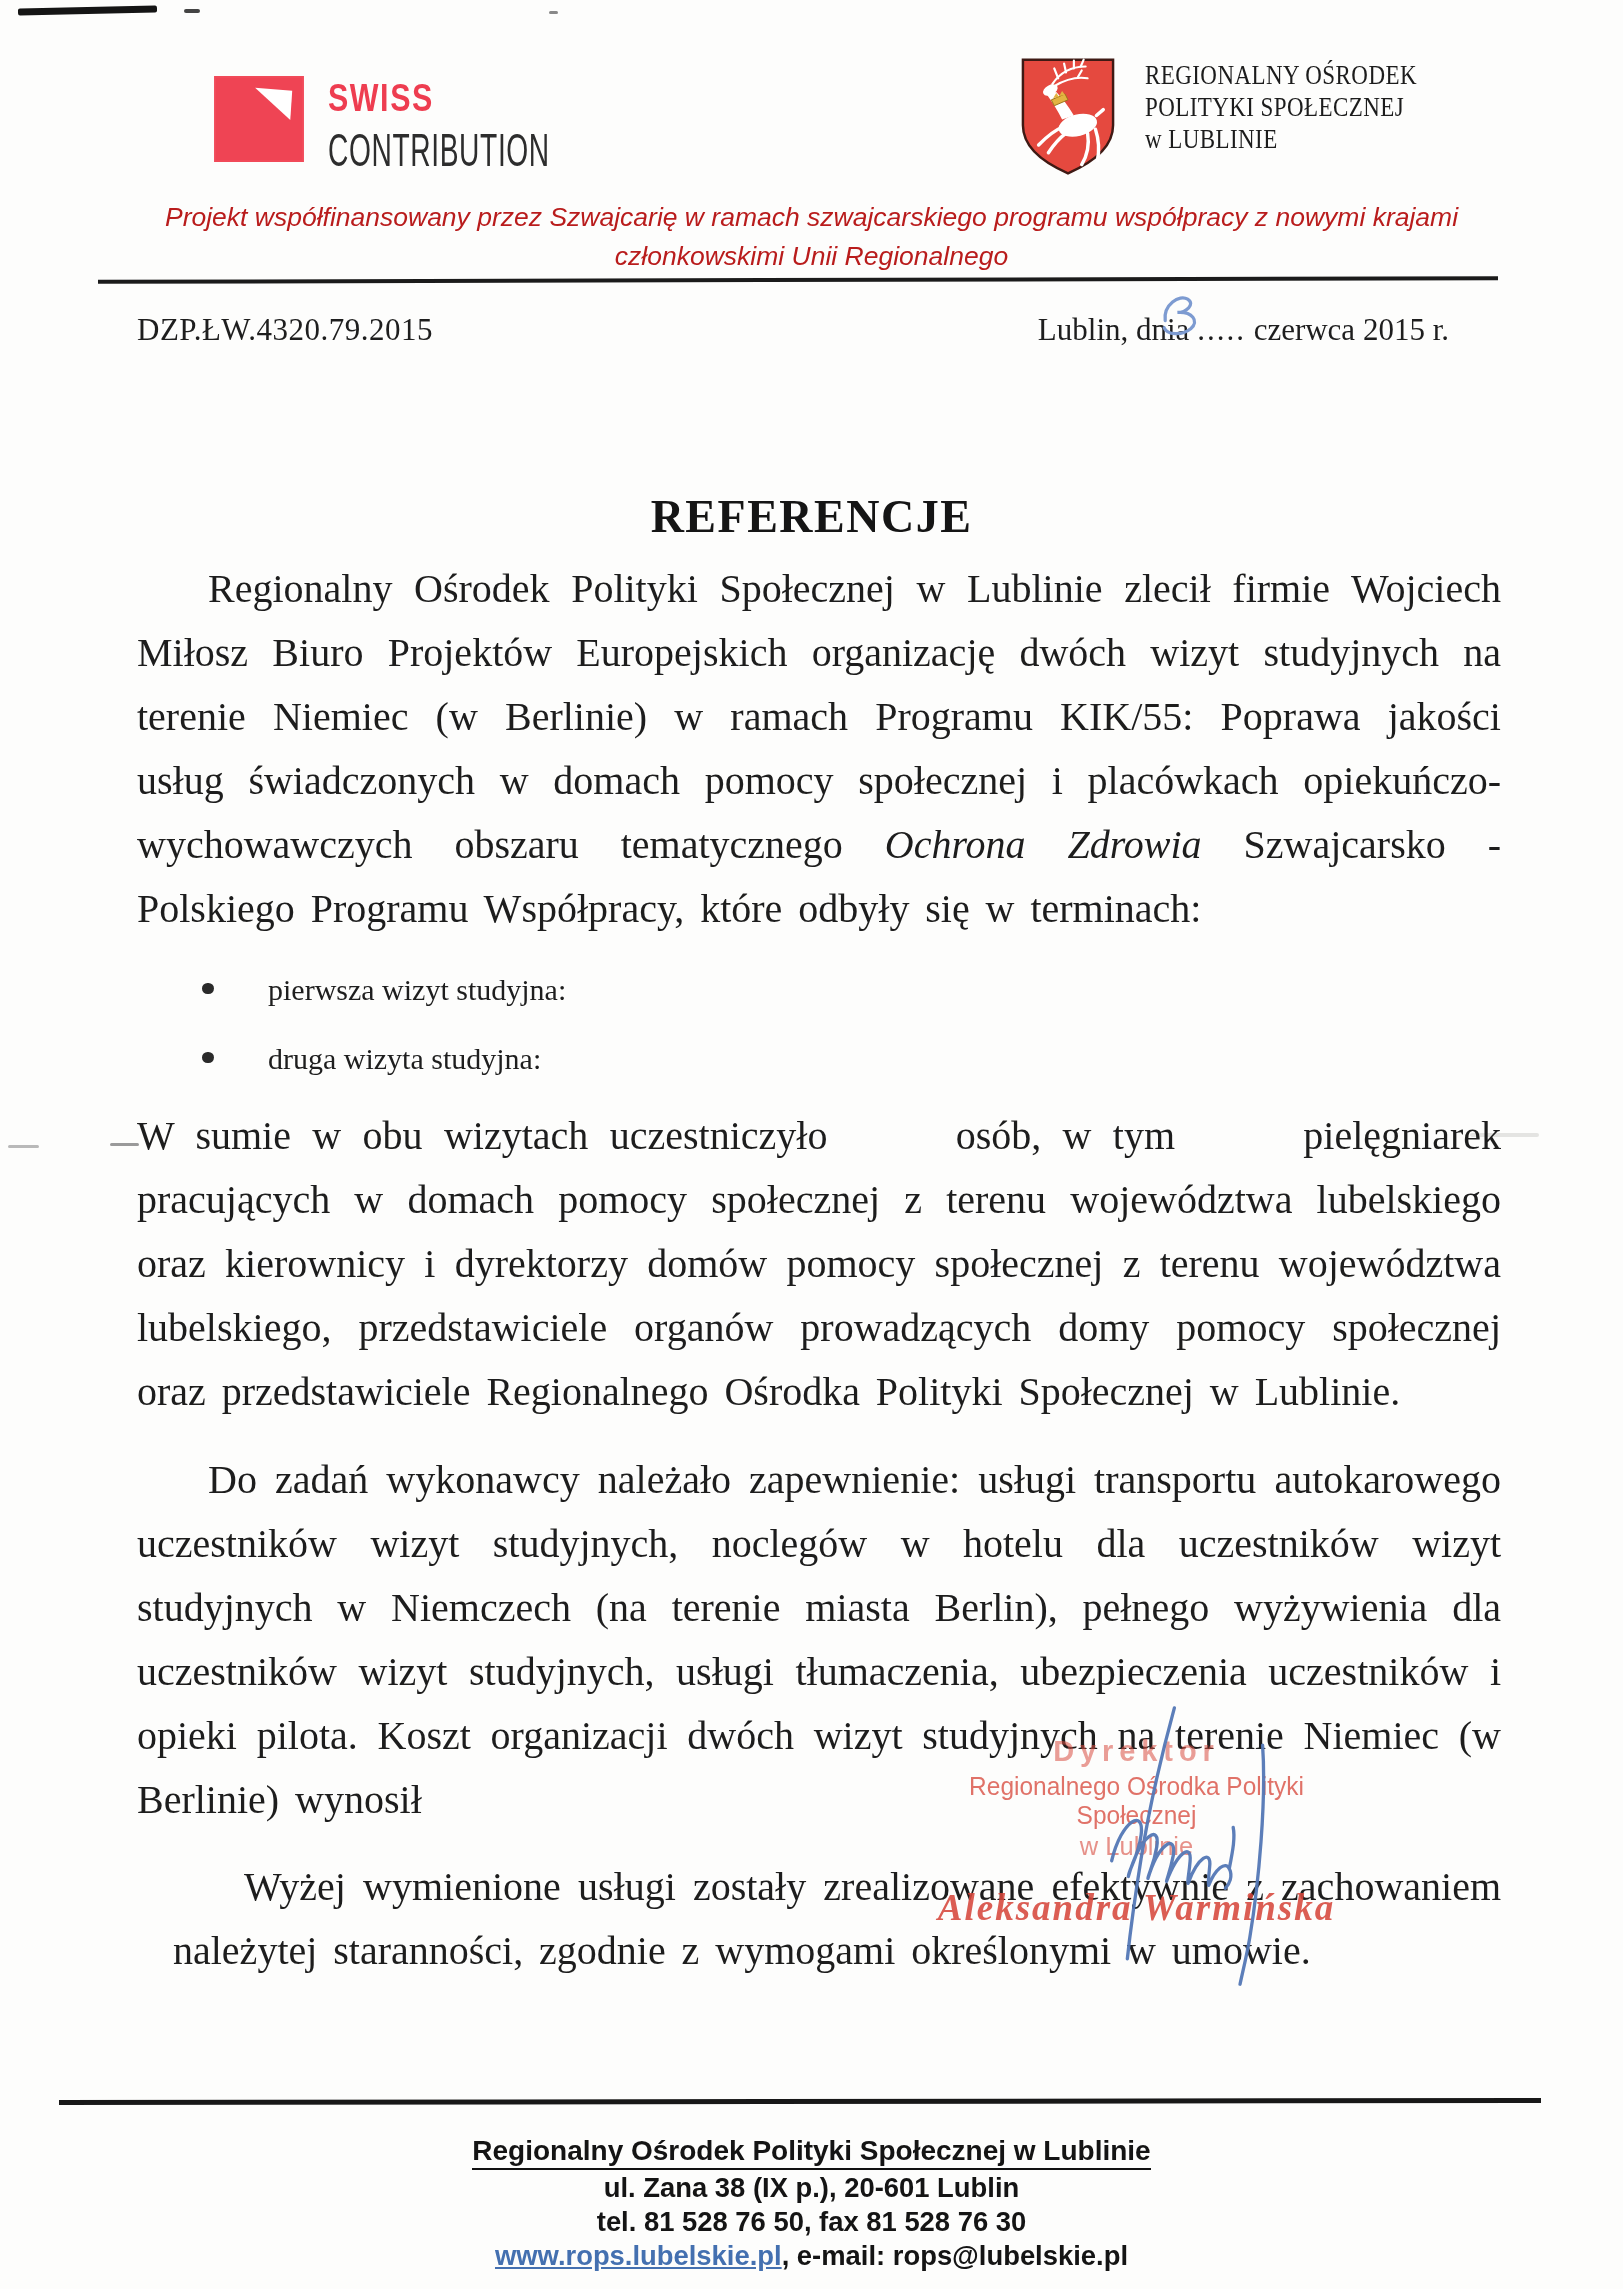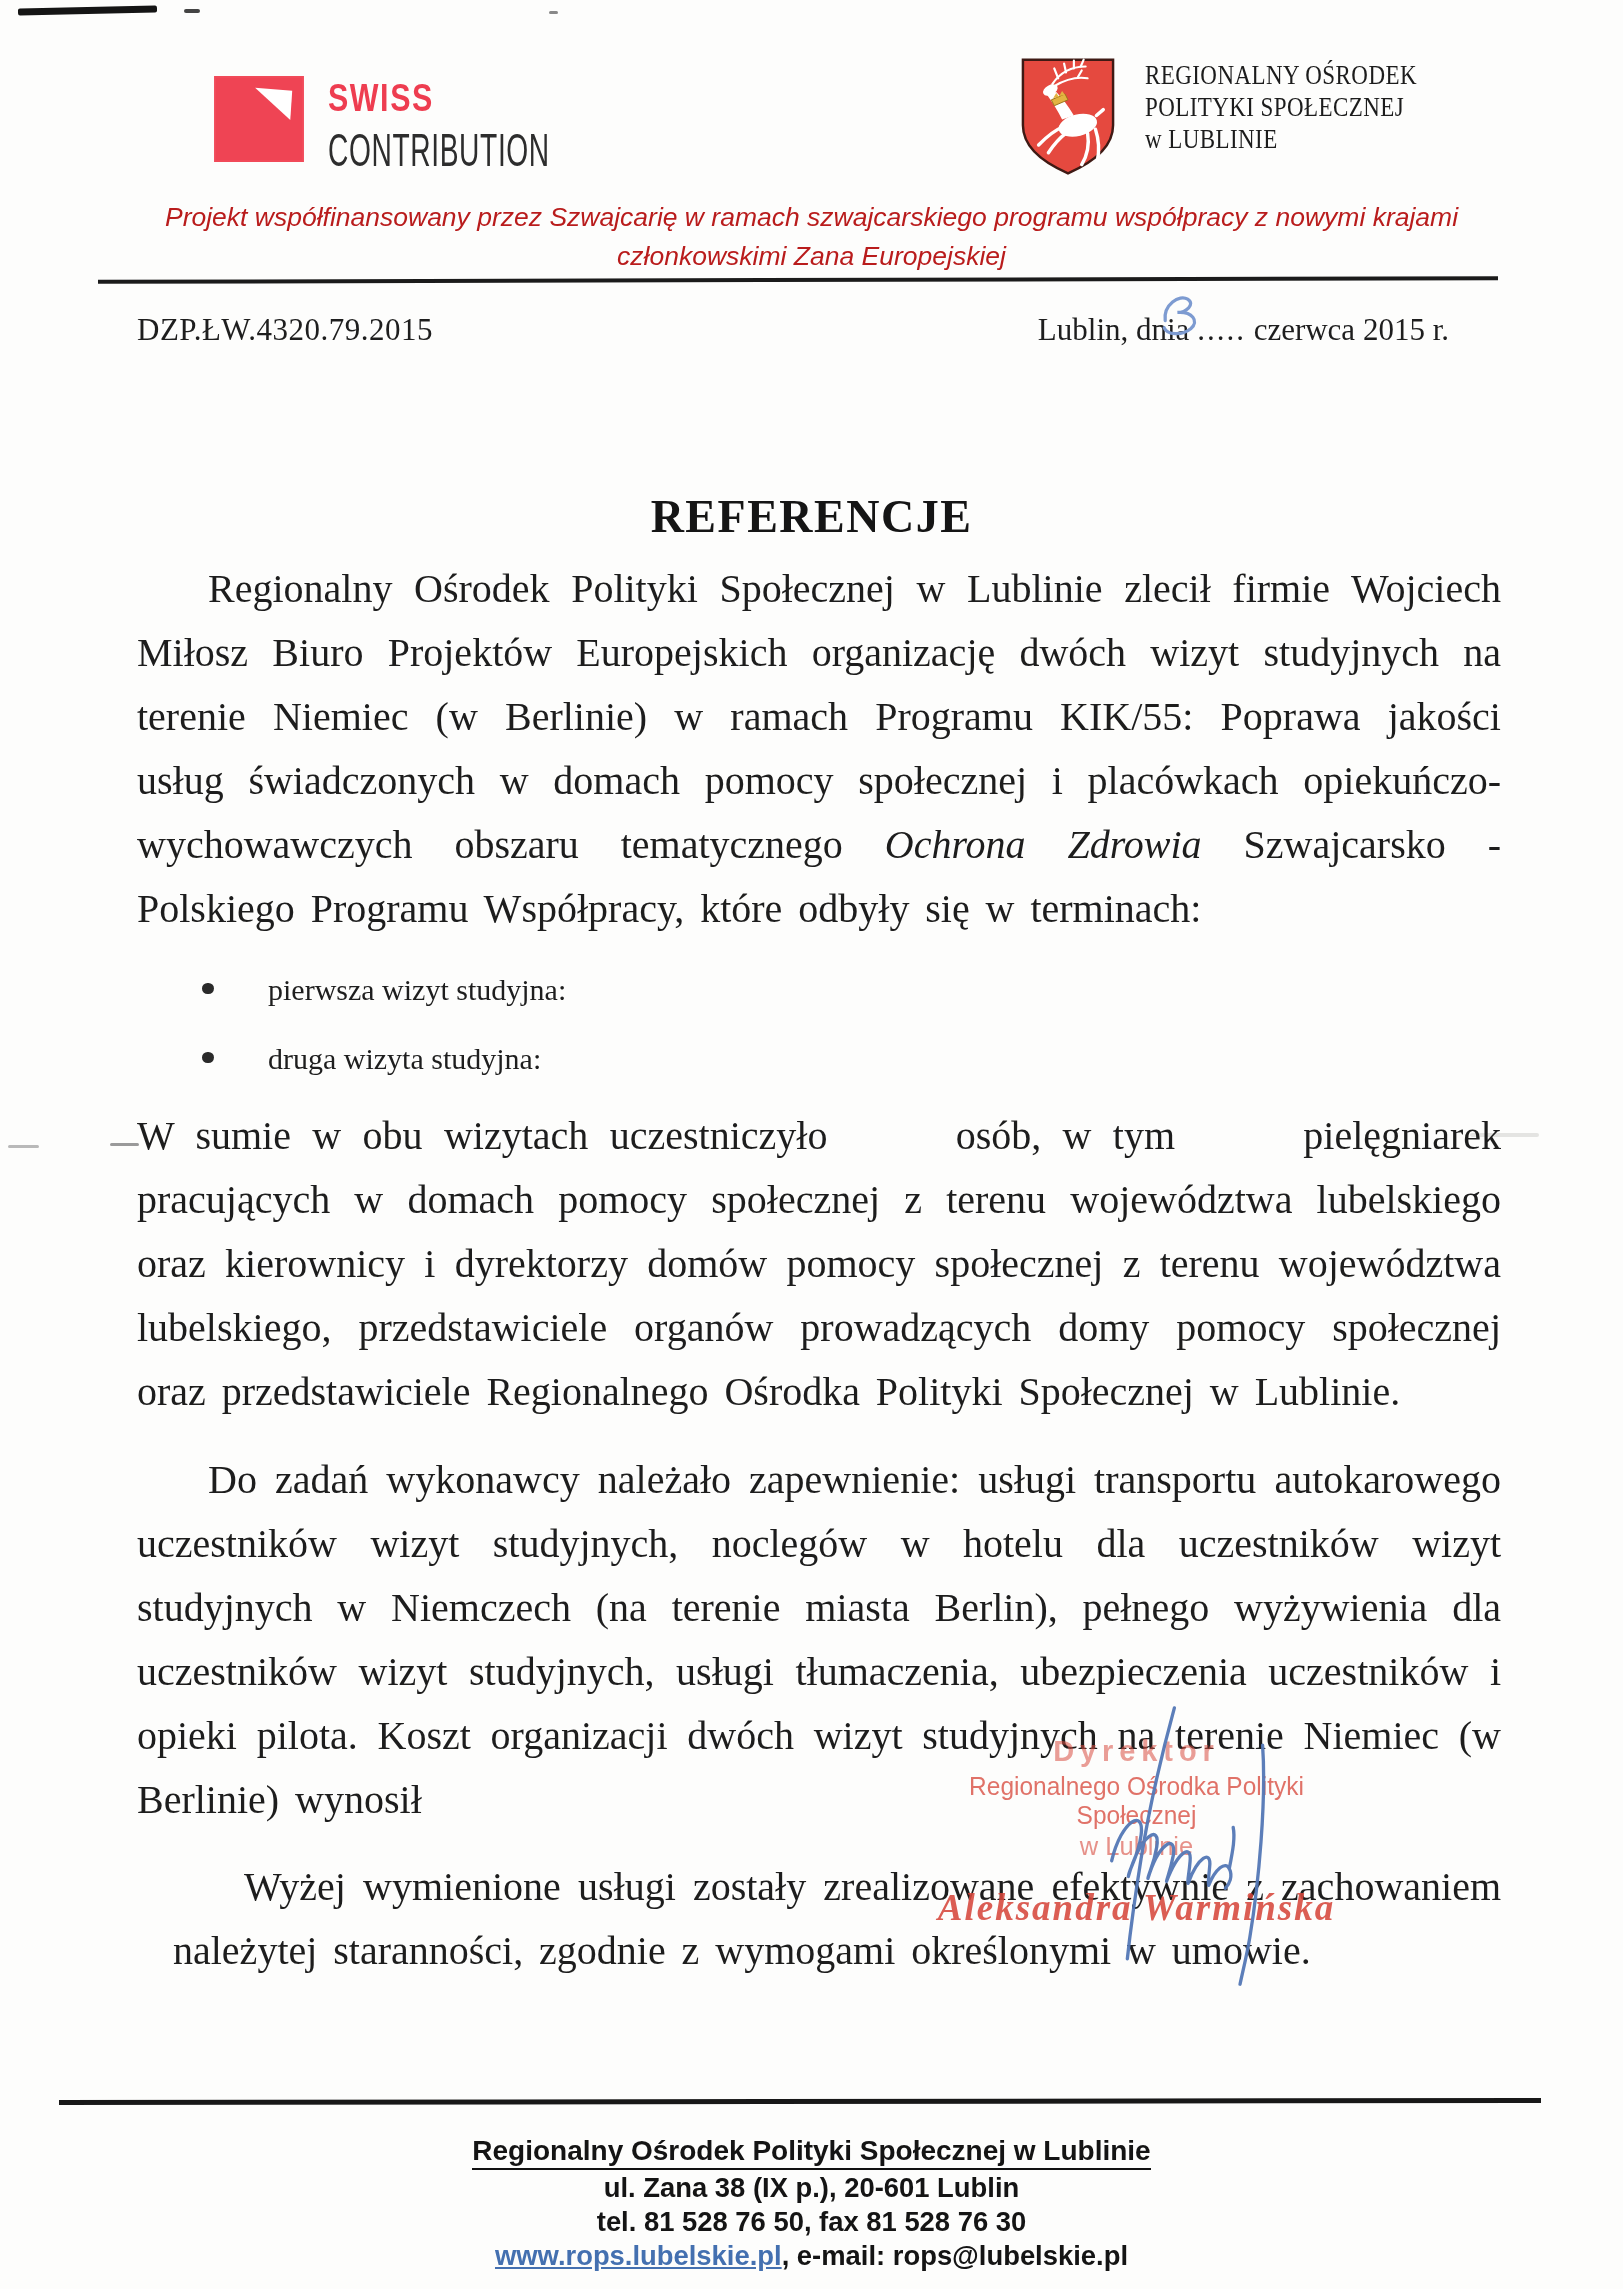--- a/index.html
+++ b/index.html
@@ -170,21 +170,21 @@
     </svg>
   </div>
   <div class="org-name">
     <div>REGIONALNY OŚRODEK</div>
     <div>POLITYKI SPOŁECZNEJ</div>
     <div>w LUBLINIE</div>
   </div>
 
   <div class="project-note">
     <div>Projekt współfinansowany przez Szwajcarię w ramach szwajcarskiego programu współpracy z nowymi krajami</div>
-    <div>członkowskimi Zana Europejskiej</div>
+    <div>członkowskimi Unii Regionalnego</div>
   </div>
 
   <div class="rule-top"></div>
 
   <div class="ref-row">
     <span class="case-number">DZP.ŁW.4320.79.2015</span>
     <span class="date-line"><span>Lublin, dnia </span><span class="date-dots">.....</span><span> czerwca 2015 r.</span></span>
   </div>
   <div class="handwritten-day">
     <svg width="51" height="47" viewBox="0 0 50 46">

